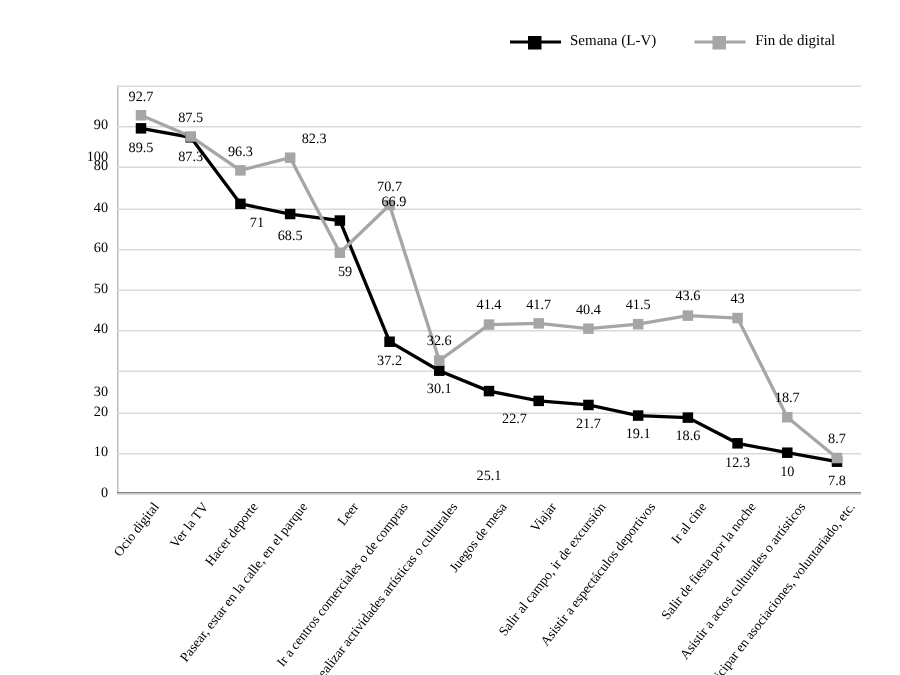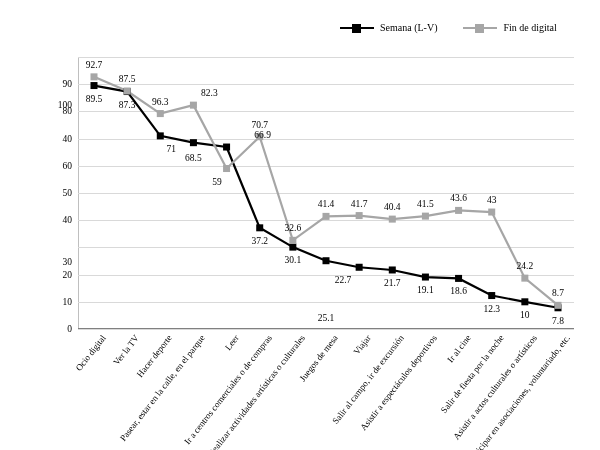--- a/index.html
+++ b/index.html
@@ -220,30 +220,30 @@
       <div class="dlabel" style="left: 314.286px; top: 225.976px;">21.7</div>
       <div class="dlabel" style="left: 347.429px; top: 233.048px;">19.1</div>
       <div class="dlabel" style="left: 380.571px; top: 234.408px; text-align: center;">18.6</div>
       <div class="dlabel" style="left: 413.714px; top: 251.544px;">12.3</div>
       <div class="dlabel" style="left: 446.857px; top: 257.8px;">10</div>
       <div class="dlabel" style="left: 480px; top: 263.784px;">7.8</div>
       <div class="dlabel" style="left: 16px; top: 7.856px;">92.7</div>
       <div class="dlabel" style="left: 49.1429px; top: 22px;">87.5</div>
       <div class="dlabel" style="left: 82.2857px; top: 44.576px;">96.3</div>
       <div class="dlabel" style="left: 115.429px; top: 36.144px; margin-left: 16px;">82.3</div>
-      <div class="dlabel" style="left: 139px; top: 124.52px;">59</div>
+      <div class="dlabel" style="left: 152px; top: 124.52px;">59</div>
       <div class="dlabel" style="left: 181.714px; top: 67.696px;">70.7</div>
       <div class="dlabel" style="left: 214.857px; top: 171.328px;">32.6</div>
       <div class="dlabel" style="left: 248px; top: 147.392px;">41.4</div>
       <div class="dlabel" style="left: 281.143px; top: 146.576px;">41.7</div>
       <div class="dlabel" style="left: 314.286px; top: 150.112px;">40.4</div>
       <div class="dlabel" style="left: 347.429px; top: 147.12px;">41.5</div>
       <div class="dlabel" style="left: 380.571px; top: 141.408px;">43.6</div>
       <div class="dlabel" style="left: 413.714px; top: 143.04px;">43</div>
-      <div class="dlabel" style="left: 446.857px; top: 209.136px;">24.2</div>
+      <div class="dlabel" style="left: 446.857px; top: 209.136px;">18.7</div>
       <div class="dlabel" style="left: 480px; top: 236.336px;">8.7</div>
     </div>
 
   <div class="xlabels" id="xlabels">
       <div class="xlabel" style="left: 22px;"><span>Ocio digital</span></div>
       <div class="xlabel" style="left: 55.1429px;"><span>Ver la TV</span></div>
       <div class="xlabel" style="left: 88.2857px;"><span>Hacer deporte</span></div>
       <div class="xlabel" style="left: 121.429px;"><span>Pasear, estar en la calle, en el parque</span></div>
       <div class="xlabel" style="left: 154.571px;"><span>Leer</span></div>
       <div class="xlabel" style="left: 187.714px;"><span>Ir a centros comerciales o de compras</span></div>

